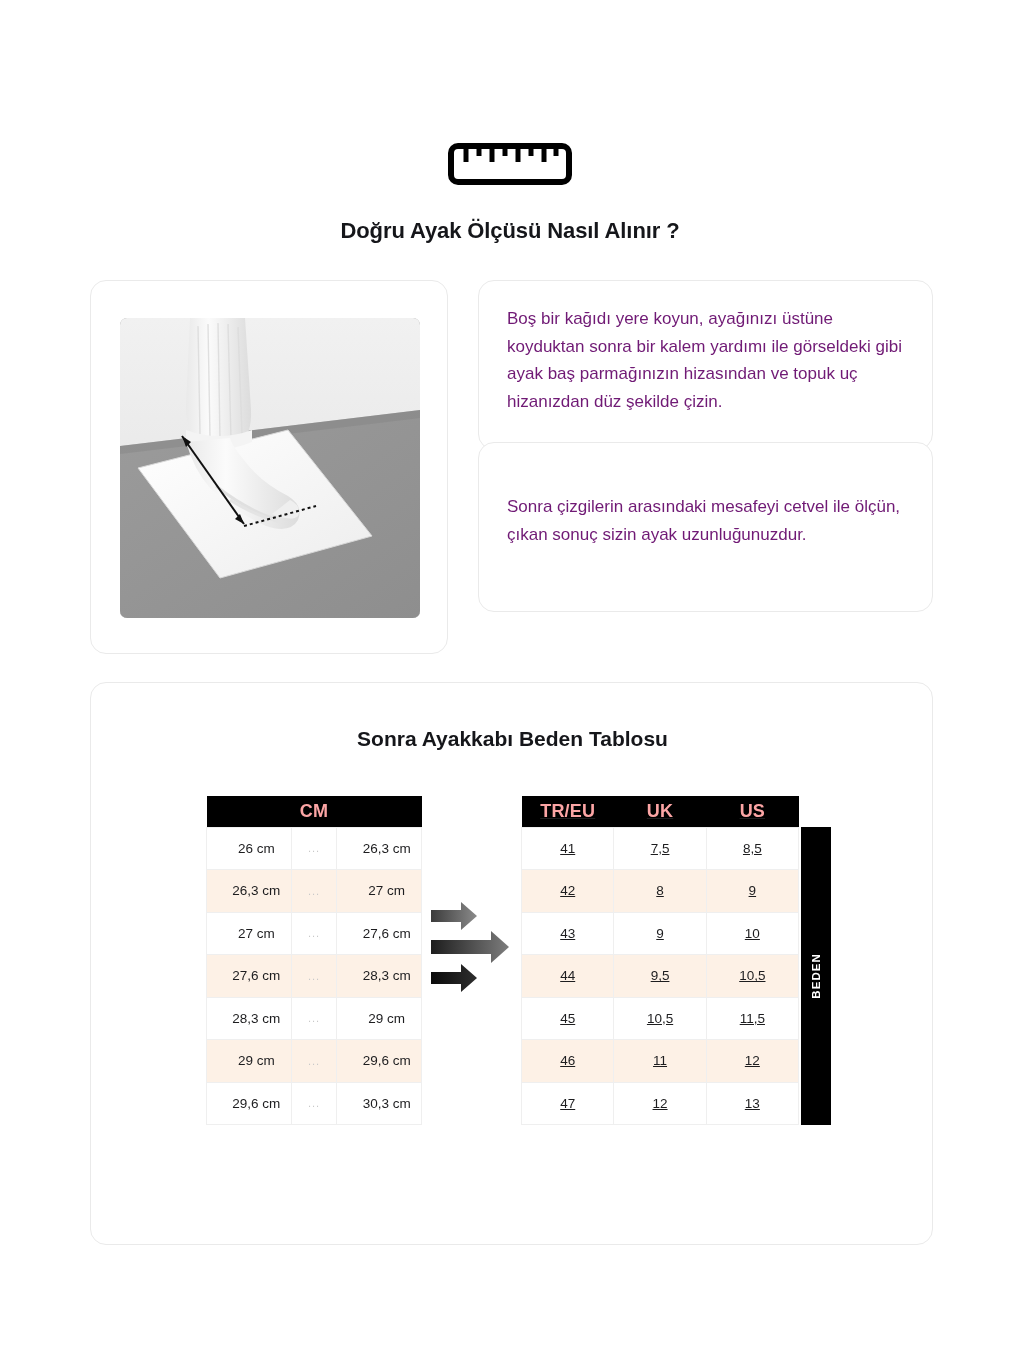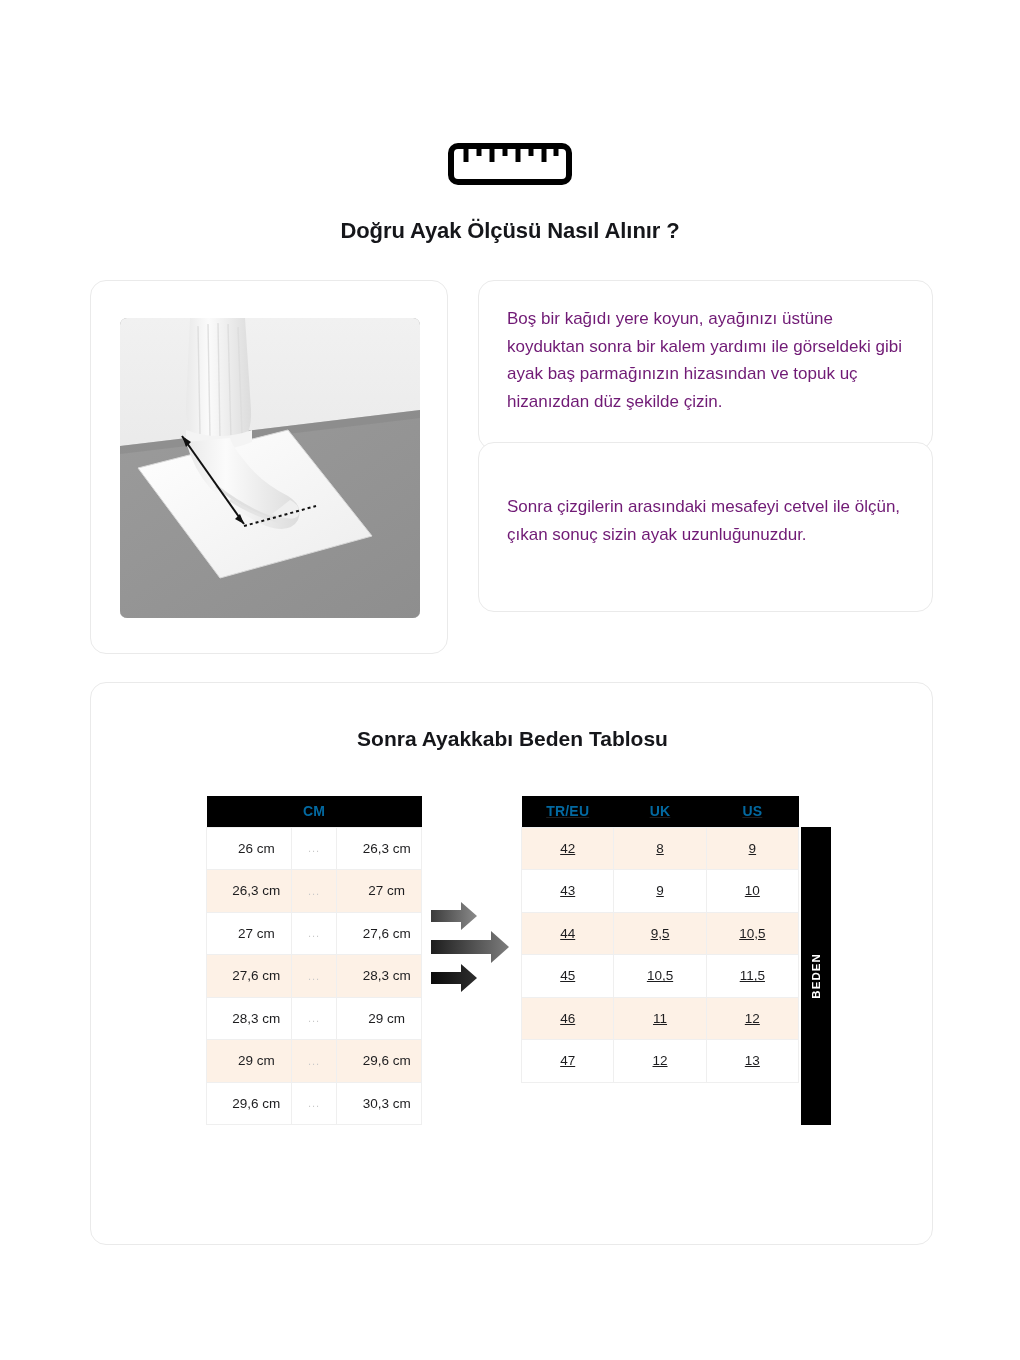--- a/index.html
+++ b/index.html
@@ -60,22 +60,22 @@
     font-size: 21px; font-weight: bold; color: #15161a;
   }
 
   .tbl {
     position: absolute;
     border-collapse: collapse;
     font-size: 13.5px;
     color: #1d1d1f;
   }
   .tbl th {
-    background: #000000; color: #0369a1;
-    font-size: 14px; font-weight: bold;
+    background: #000000; color: #fca5a5;
+    font-size: 18px; font-weight: bold;
     height: 31px; text-align: center;
     letter-spacing: 0.2px;
   }
   .tbl td {
     height: 42.5px; text-align: center;
     border: 1px solid #efefef;
     background: #ffffff;
     font-weight: 500;
   }
   .tbl tr.alt td { background: #fdf1e6; }
@@ -274,20 +274,25 @@
 
     <table class="tbl" id="size-table">
       <thead>
         <tr>
             <th>TR/EU</th>
             <th>UK</th>
             <th>US</th>
           </tr>
       </thead>
       <tbody>
+          <tr>
+            <td>41</td>
+            <td>7,5</td>
+            <td>8,5</td>
+          </tr>
           <tr class="alt">
             <td>42</td>
             <td>8</td>
             <td>9</td>
           </tr>
           <tr>
             <td>43</td>
             <td>9</td>
             <td>10</td>
           </tr>

